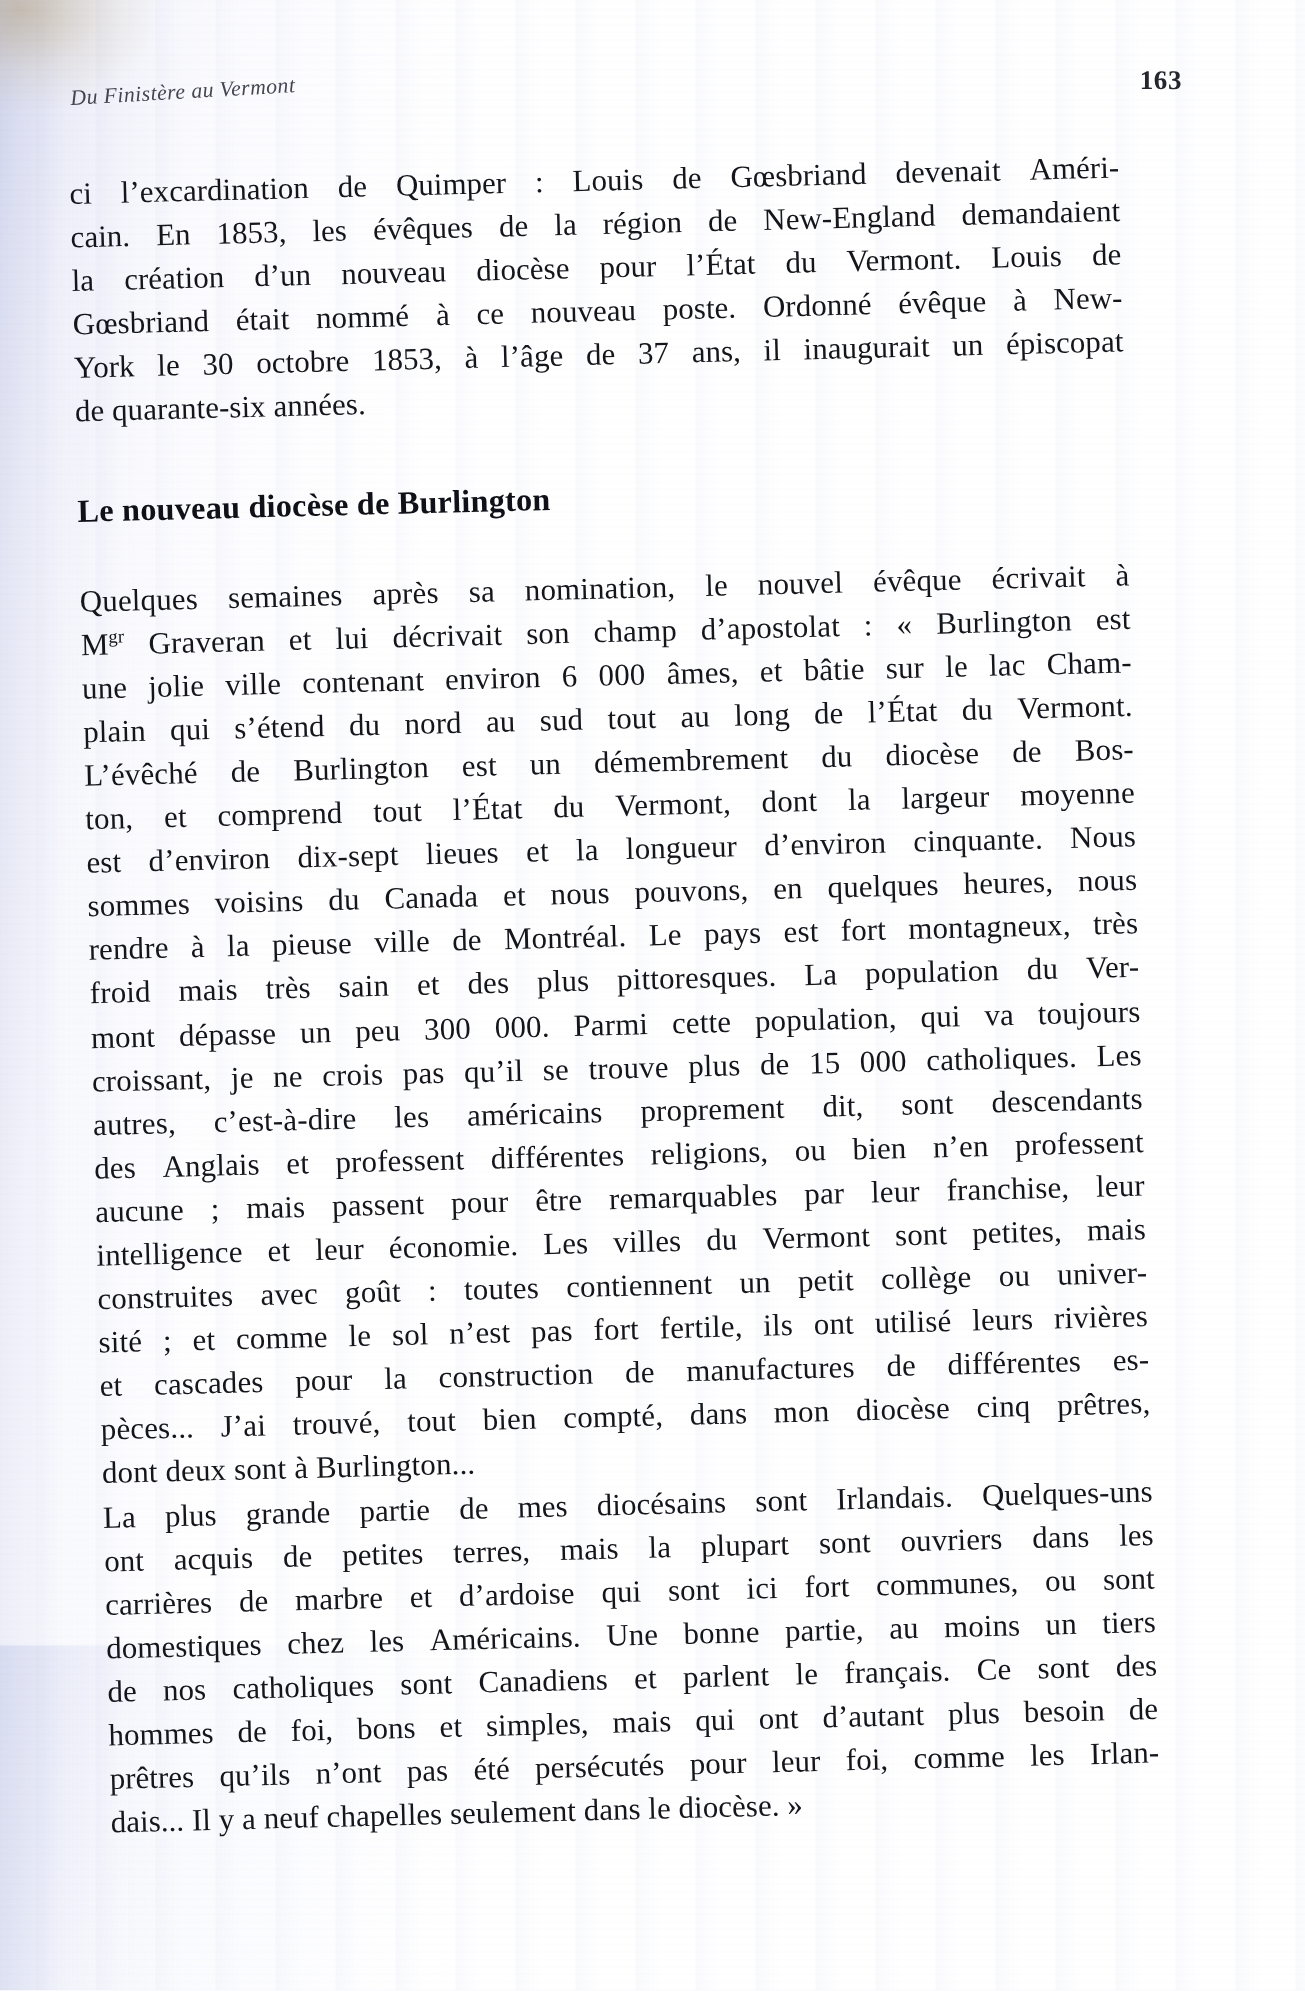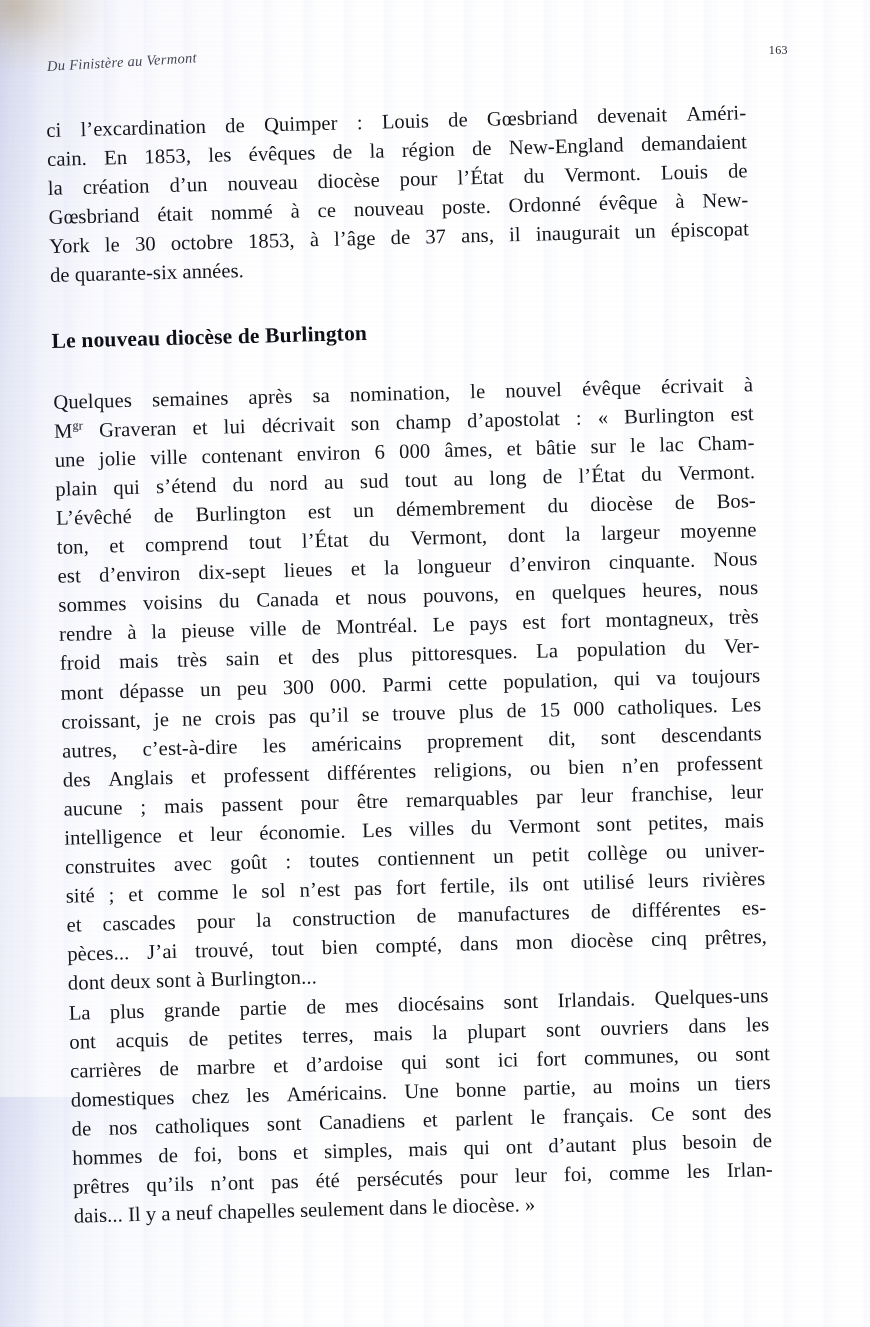--- a/index.html
+++ b/index.html
@@ -59,23 +59,24 @@
     letter-spacing: 0.3px;
     color: #2b2d3a;
     opacity: 0.88;
     white-space: nowrap;
   }
 
   #page-number {
     position: absolute;
     right: 82px;
     top: 43px;
-    font-size: 12px;
+    font-size: 18px;
     color: #25262e;
     letter-spacing: 0.4px;
+    font-weight: bold;
   }
 
   
   #column {
     position: absolute;
     left: 46px;
     top: 116px;
     width: 700px;
     transform: rotate(-1.45deg);
     transform-origin: 0 0;

